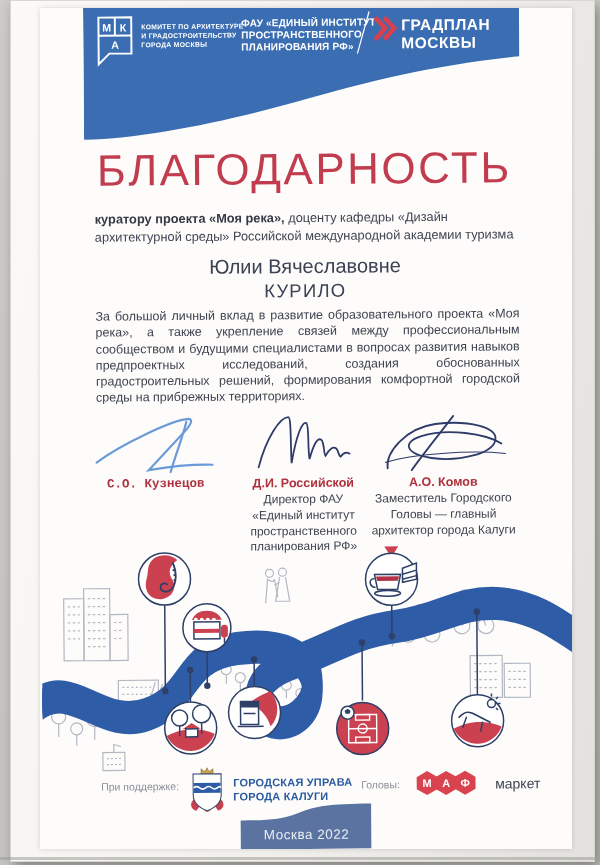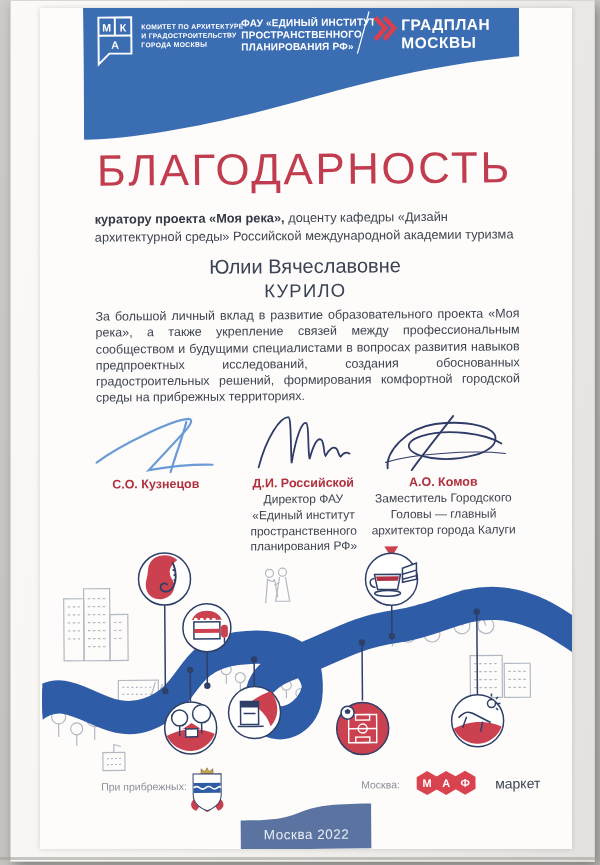--- a/index.html
+++ b/index.html
@@ -19,21 +19,21 @@
   .intro{left:56px;top:201px;width:424px;font-size:12.8px;line-height:1.42;color:#3e4450;}
   .intro b{color:#343a46;}
   .name-block{left:0;top:246px;width:100%;text-align:center;color:#3b4254;}
   .name1{font-size:20px;line-height:1.25;}
   .name2{font-size:18.5px;letter-spacing:1.2px;line-height:1.35;}
   .body-text{left:56px;top:299px;width:424px;font-size:12.5px;line-height:1.3;text-align:justify;color:#3e4450;}
   .sig-col{top:405px;text-align:center;}
   .sig-col svg{display:block;margin:0 auto 1px auto;}
   .sig-name{font-size:12.5px;font-weight:bold;color:#b0303d;margin-bottom:2px;}
   .sig-role{font-size:12px;line-height:1.32;color:#3e4450;}
-  .c1{left:30px;width:170px;} .c2{left:200px;width:125px;} .c3{left:325px;width:155px;}
+  .c1{left:30px;width:170px;font-family:Liberation Mono, monospace;} .c2{left:200px;width:125px;} .c3{left:325px;width:155px;}
   .illu{left:0;top:537px;width:532px;height:232px;}
   .foot-label{font-size:10.5px;color:#8b8f98;}
   .support-label{left:58px;top:771px;}
   .emblem{left:146px;top:758px;width:36px;height:48px;}
   .org{left:190px;top:767px;font-size:11px;font-weight:bold;color:#2a5aa0;line-height:1.3;letter-spacing:.2px;}
   .partner-label{left:318px;top:771px;}
   .maf{left:372px;top:760px;width:64px;height:32px;}
   .market-word{left:452px;top:769px;font-size:14px;color:#3e4450;}
   .band{left:197px;bottom:0;width:131px;height:48px;}
 </style>
@@ -267,31 +267,35 @@
             <circle cx="435" cy="177" r="26" fill="#ffffff"></circle>
             <path d="M411 185 a26 26 0 0 0 48 -2 c-16 -7 -34 -6 -48 2 z" fill="#cc4150" stroke="none"></path>
             <circle cx="449" cy="160" r="4" fill="#ffffff"></circle>
             <path d="M449 153 v-3 M455 160 h3 M453.5 155.5 l2 -2 M453.5 164.5 l2 2"></path>
             <path d="M416 174 c6 -7 11 -7 17 -3 l15 8" stroke-width="1.7"></path>
             <path d="M424 173 l-4 11 M440 178 l-2 10"></path>
           </g>
         </g>
       </svg>
 
-      <div class="abs foot-label support-label">При прибрежных:</div>
+      <div class="abs foot-label support-label">При поддержке:</div>
       <svg class="abs emblem" viewBox="0 0 36 48">
         <path d="M5 32 c-5 4 -4 10 2 12 l3 -4 z" fill="#c8404e"></path>
         <path d="M31 32 c5 4 4 10 -2 12 l-3 -4 z" fill="#c8404e"></path>
         <path d="M14 42 c2 4 6 4 8 0 l-4 -5 z" fill="#c8404e"></path>
         <path d="M12 7 V2 l4 3 l2 -4 l2 4 l4 -3 v5 z" fill="#c8a34b" stroke="#8a6d2f" stroke-width="0.6"></path>
         <path d="M4 7 h28 v21 c0 10 -9 14 -14 16 c-5 -2 -14 -6 -14 -16 z" fill="#ffffff" stroke="#2e3f68" stroke-width="1"></path>
         <rect x="4.5" y="16" width="27" height="10" fill="#2f5ca6"></rect>
         <path d="M4.5 21 q3 -2.5 6 0 t6 0 t6 0 t6 0 t3 0" stroke="#ffffff" stroke-width="1.6" fill="none"></path>
       </svg>
-      <div class="abs foot-label partner-label">Москва:</div>
+      <div class="abs org">
+        <div>ГОРОДСКАЯ УПРАВА</div>
+        <div>ГОРОДА КАЛУГИ</div>
+      </div>
+      <div class="abs foot-label partner-label">Головы:</div>
       <svg class="abs maf" viewBox="0 0 64 32">
         <g fill="#d9434f">
           <polygon points="12,4 22.4,10 22.4,22 12,28 1.6,22 1.6,10"></polygon>
           <polygon points="31,4 41.4,10 41.4,22 31,28 20.6,22 20.6,10"></polygon>
           <polygon points="50,4 60.4,10 60.4,22 50,28 39.6,22 39.6,10"></polygon>
         </g>
         <g fill="#ffffff" font-family="Liberation Sans, sans-serif" font-size="11" font-weight="bold" text-anchor="middle">
           <text x="12" y="20">М</text>
           <text x="31" y="20">А</text>
           <text x="50" y="20">Ф</text>

